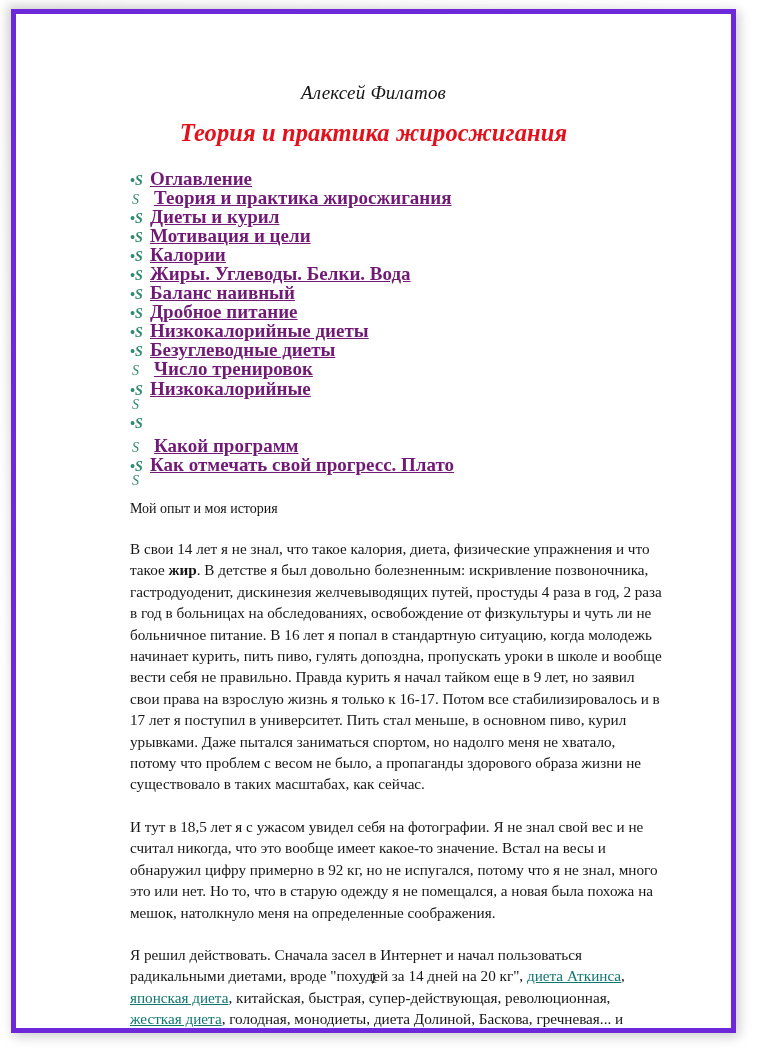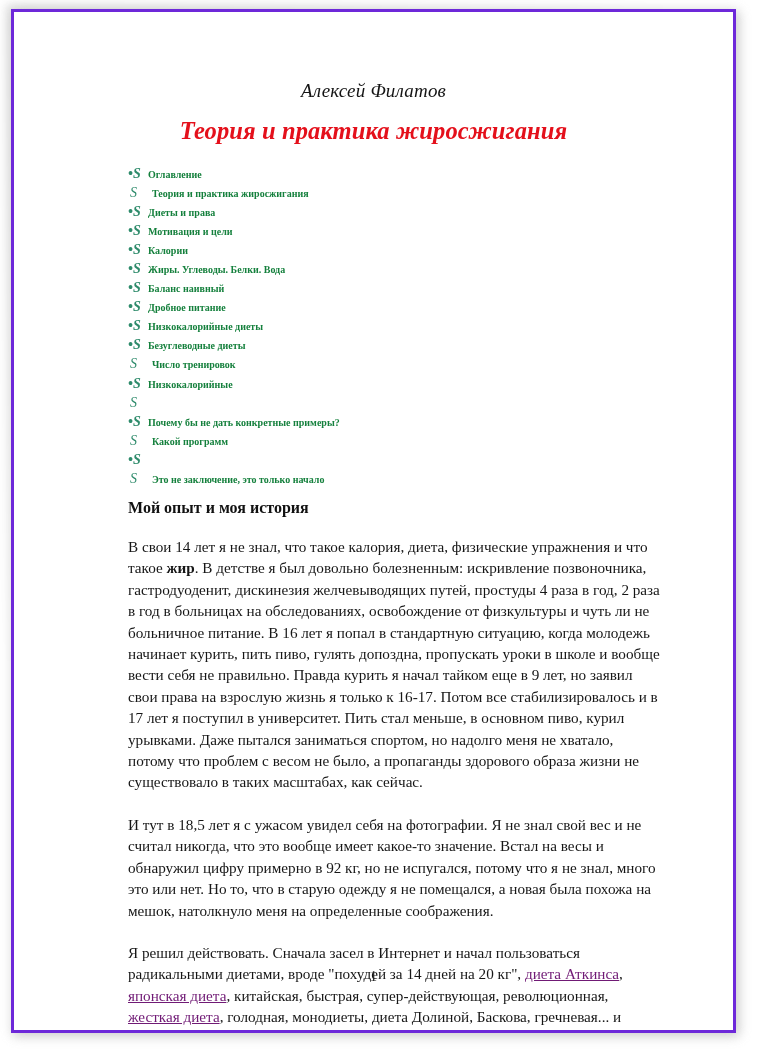--- a/index.html
+++ b/index.html
@@ -37,21 +37,21 @@
   }
 
   
   .page {
     position: absolute;
     left: 11px;
     top: 9px;
     width: 725px;
     height: 1024px;
     background: #ffffff;
-    border: 3px solid #6d28d9;
+    border: 5px solid #6d28d9;
     box-sizing: border-box;
     overflow: hidden;
   }
 
   .page-inner {
     position: absolute;
     left: 0;
     top: 0;
     right: 0;
     bottom: 0;
@@ -106,53 +106,54 @@
     color: #2e8b6b;
     text-align: left;
     line-height: 1;
   }
   .toc-bullet.plain {
     font-weight: normal;
     padding-left: 2px;
   }
   .toc-label {
     font-weight: bold;
-    font-size: 10px;
-    color: #15803d;
+    font-size: 19px;
+    color: #701a75;
     line-height: 1;
+    text-decoration: underline;
   }
   .toc-item.plain .toc-label {
     padding-left: 2px;
   }
 
   
   .section-heading {
     position: absolute;
     left: 114px;
     top: 487px;
-    font-weight: bold;
-    font-size: 16px;
+    font-weight: normal;
+    font-size: 14px;
     color: #111111;
   }
   .body-copy {
     position: absolute;
     left: 114px;
     top: 524px;
     width: 535px;
     font-size: 15.2px;
     line-height: 21.4px;
     color: #161616;
     text-align: left;
   }
   .body-copy p {
     margin: 0 0 21px 0;
   }
   .body-copy b { font-weight: bold; }
   .doc-link {
-    color: #701a75;
+    color: #0f766e;
     text-decoration: underline;
     cursor: pointer;
   }
 
   .page-number {
     position: absolute;
     left: 0;
     right: 0;
     top: 957px;
     text-align: center;
@@ -177,21 +178,21 @@
         <div class="toc-item">
           <span class="toc-bullet">•S</span>
           <span class="toc-label">Оглавление</span>
         </div>
         <div class="toc-item plain">
           <span class="toc-bullet plain">S</span>
           <span class="toc-label">Теория и практика жиросжигания</span>
         </div>
         <div class="toc-item">
           <span class="toc-bullet">•S</span>
-          <span class="toc-label">Диеты и права</span>
+          <span class="toc-label">Диеты и курил</span>
         </div>
         <div class="toc-item">
           <span class="toc-bullet">•S</span>
           <span class="toc-label">Мотивация и цели</span>
         </div>
         <div class="toc-item">
           <span class="toc-bullet">•S</span>
           <span class="toc-label">Калории</span>
         </div>
         <div class="toc-item">
@@ -220,32 +221,31 @@
         </div>
         <div class="toc-item">
           <span class="toc-bullet">•S</span>
           <span class="toc-label">Низкокалорийные</span>
         </div>
         <div class="toc-item plain">
           <span class="toc-bullet plain">S</span>
         </div>
         <div class="toc-item">
           <span class="toc-bullet">•S</span>
-          <span class="toc-label">Почему бы не дать конкретные примеры?</span>
         </div>
         <div class="toc-item plain">
           <span class="toc-bullet plain">S</span>
           <span class="toc-label">Какой программ</span>
         </div>
         <div class="toc-item">
           <span class="toc-bullet">•S</span>
-        </div>
-        <div class="toc-item plain">
-          <span class="toc-bullet plain">S</span>
-          <span class="toc-label">Это не заключение, это только начало</span>
+          <span class="toc-label">Как отмечать свой прогресс. Плато</span>
+        </div>
+        <div class="toc-item plain">
+          <span class="toc-bullet plain">S</span>
         </div>
       </div>
 
     <div class="section-heading">Мой опыт и моя история</div>
 
     <div class="body-copy">
 
       <p><span>В свои 14 лет я не знал, что такое калория, диета, физические упражнения и что такое </span><b>жир</b><span>. В детстве я был довольно болезненным: искривление позвоночника, гастродуоденит, дискинезия желчевыводящих путей, простуды 4 раза в год, 2 раза в год в больницах на обследованиях, освобождение от физкультуры и чуть ли не больничное питание. В 16 лет я попал в стандартную ситуацию, когда молодежь начинает курить, пить пиво, гулять допоздна, пропускать уроки в школе и вообще вести себя не правильно. Правда курить я начал тайком еще в 9 лет, но заявил свои права на взрослую жизнь я только к 16-17. Потом все стабилизировалось и в 17 лет я поступил в университет. Пить стал меньше, в основном пиво, курил урывками. Даже пытался заниматься спортом, но надолго меня не хватало, потому что проблем с весом не было, а пропаганды здорового образа жизни не существовало в таких масштабах, как сейчас.</span></p>
 
       <p>И тут в 18,5 лет я с ужасом увидел себя на фотографии. Я не знал свой вес и не считал никогда, что это вообще имеет какое-то значение. Встал на весы и обнаружил цифру примерно в 92 кг, но не испугался, потому что я не знал, много это или нет. Но то, что в старую одежду я не помещался, а новая была похожа на мешок, натолкнуло меня на определенные соображения.</p>

